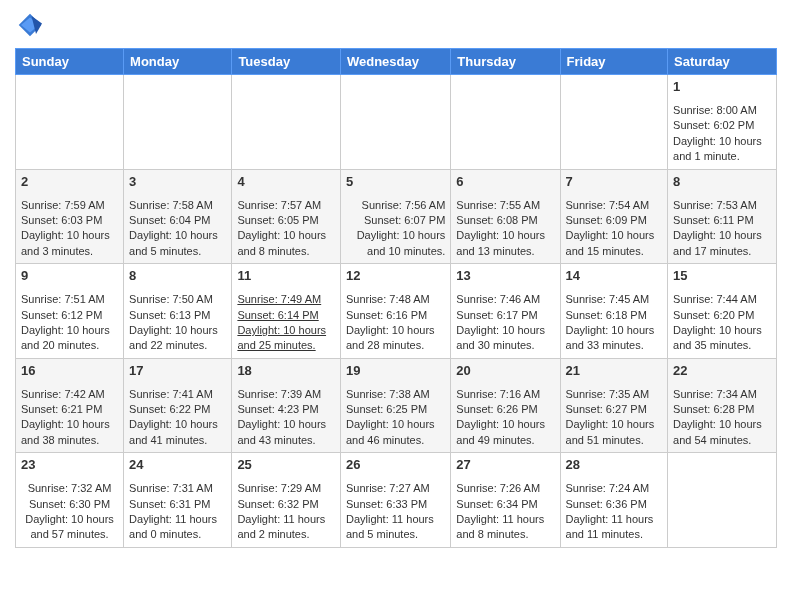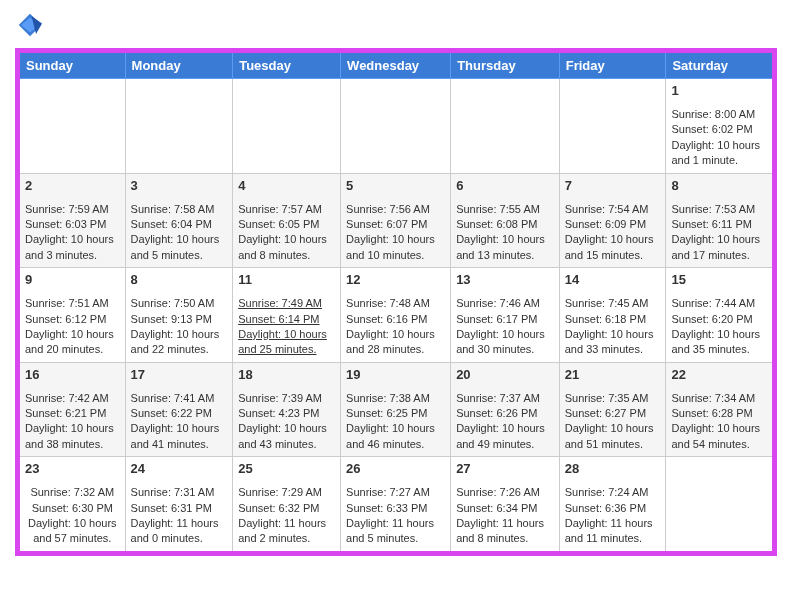--- a/index.html
+++ b/index.html
@@ -37,21 +37,21 @@
       color: #333;
       font-weight: normal;
     }
     .location {
       font-size: 14px;
       color: #555;
     }
     .calendar {
       width: 100%;
       border-collapse: collapse;
-      border: 5px solid #d946ef;
+      border: 1px solid #d946ef;
     }
     .calendar th {
       background-color: #3a7bd5;
       color: #fff;
       text-align: left;
       padding: 5px 6px;
       font-size: 13px;
       font-weight: bold;
       border: 1px solid #5a9bf5;
     }
@@ -152,21 +152,21 @@
           </td>
           <td>
             <span class="day-number">4</span>
             <div class="day-info" style="white-space: pre-line;">Sunrise: 7:57 AM
 Sunset: 6:05 PM
 Daylight: 10 hours
 and 8 minutes.</div>
           </td>
           <td>
             <span class="day-number">5</span>
-            <div class="day-info" style="white-space: pre-line;">Sunrise: 7:56 AM
+            <div class="day-info" style="white-space: pre-line; text-align: right;">Sunrise: 7:56 AM
 Sunset: 6:07 PM
 Daylight: 10 hours
 and 10 minutes.</div>
           </td>
           <td>
             <span class="day-number">6</span>
             <div class="day-info" style="white-space: pre-line;">Sunrise: 7:55 AM
 Sunset: 6:08 PM
 Daylight: 10 hours
 and 13 minutes.</div>
@@ -190,21 +190,21 @@
           <td>
             <span class="day-number">9</span>
             <div class="day-info" style="white-space: pre-line;">Sunrise: 7:51 AM
 Sunset: 6:12 PM
 Daylight: 10 hours
 and 20 minutes.</div>
           </td>
           <td>
             <span class="day-number">8</span>
             <div class="day-info" style="white-space: pre-line;">Sunrise: 7:50 AM
-Sunset: 9:13 PM
+Sunset: 6:13 PM
 Daylight: 10 hours
 and 22 minutes.</div>
           </td>
           <td>
             <span class="day-number">11</span>
             <div class="day-info" style="white-space: pre-line; text-decoration: underline;">Sunrise: 7:49 AM
 Sunset: 6:14 PM
 Daylight: 10 hours
 and 25 minutes.</div>
           </td>
@@ -261,21 +261,21 @@
           </td>
           <td>
             <span class="day-number">19</span>
             <div class="day-info" style="white-space: pre-line;">Sunrise: 7:38 AM
 Sunset: 6:25 PM
 Daylight: 10 hours
 and 46 minutes.</div>
           </td>
           <td>
             <span class="day-number">20</span>
-            <div class="day-info" style="white-space: pre-line;">Sunrise: 7:37 AM
+            <div class="day-info" style="white-space: pre-line;">Sunrise: 7:16 AM
 Sunset: 6:26 PM
 Daylight: 10 hours
 and 49 minutes.</div>
           </td>
           <td>
             <span class="day-number">21</span>
             <div class="day-info" style="white-space: pre-line;">Sunrise: 7:35 AM
 Sunset: 6:27 PM
 Daylight: 10 hours
 and 51 minutes.</div>

